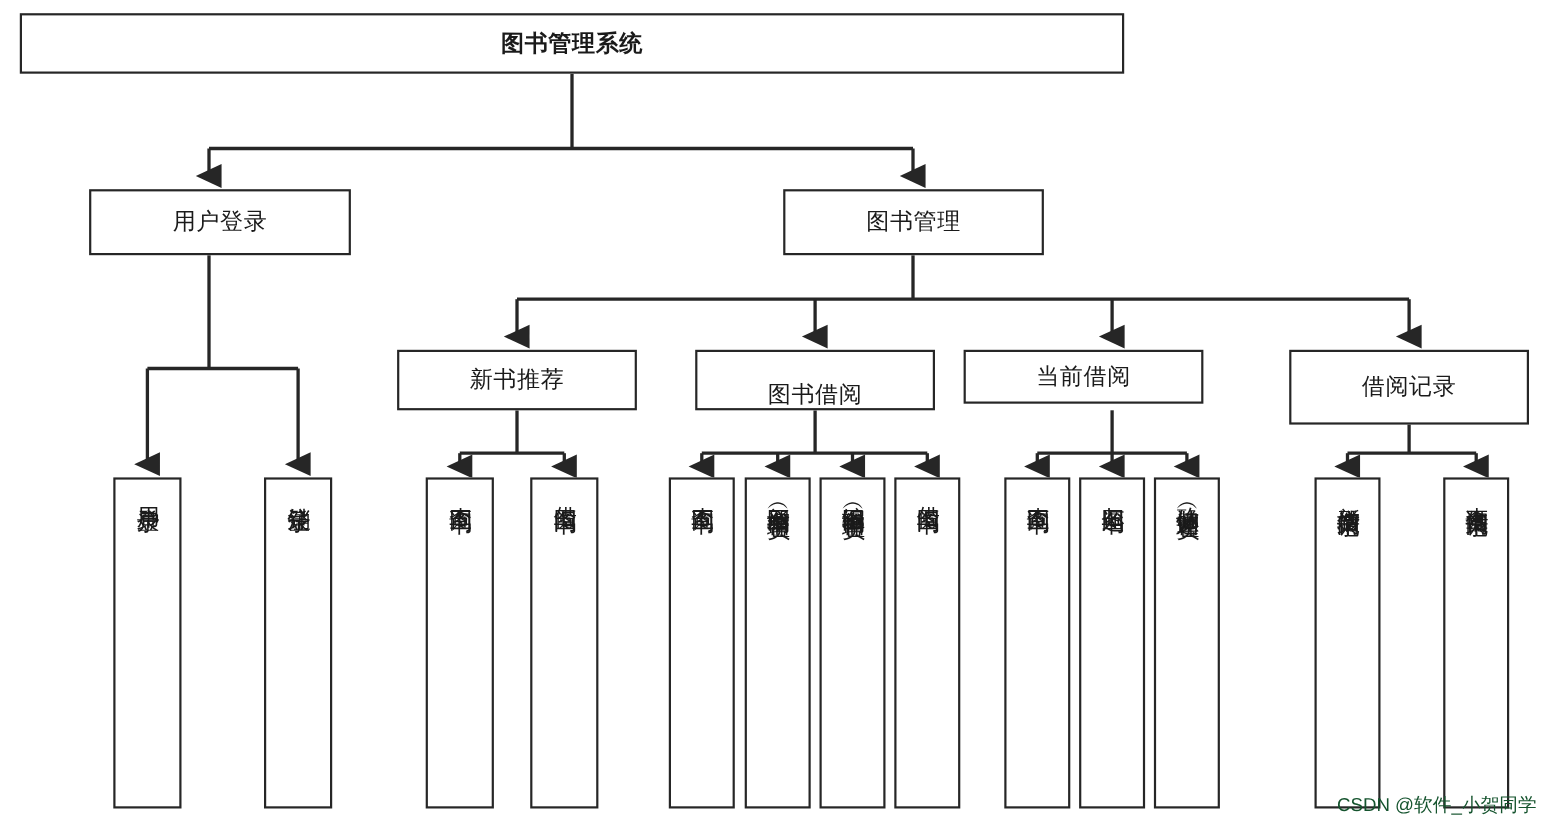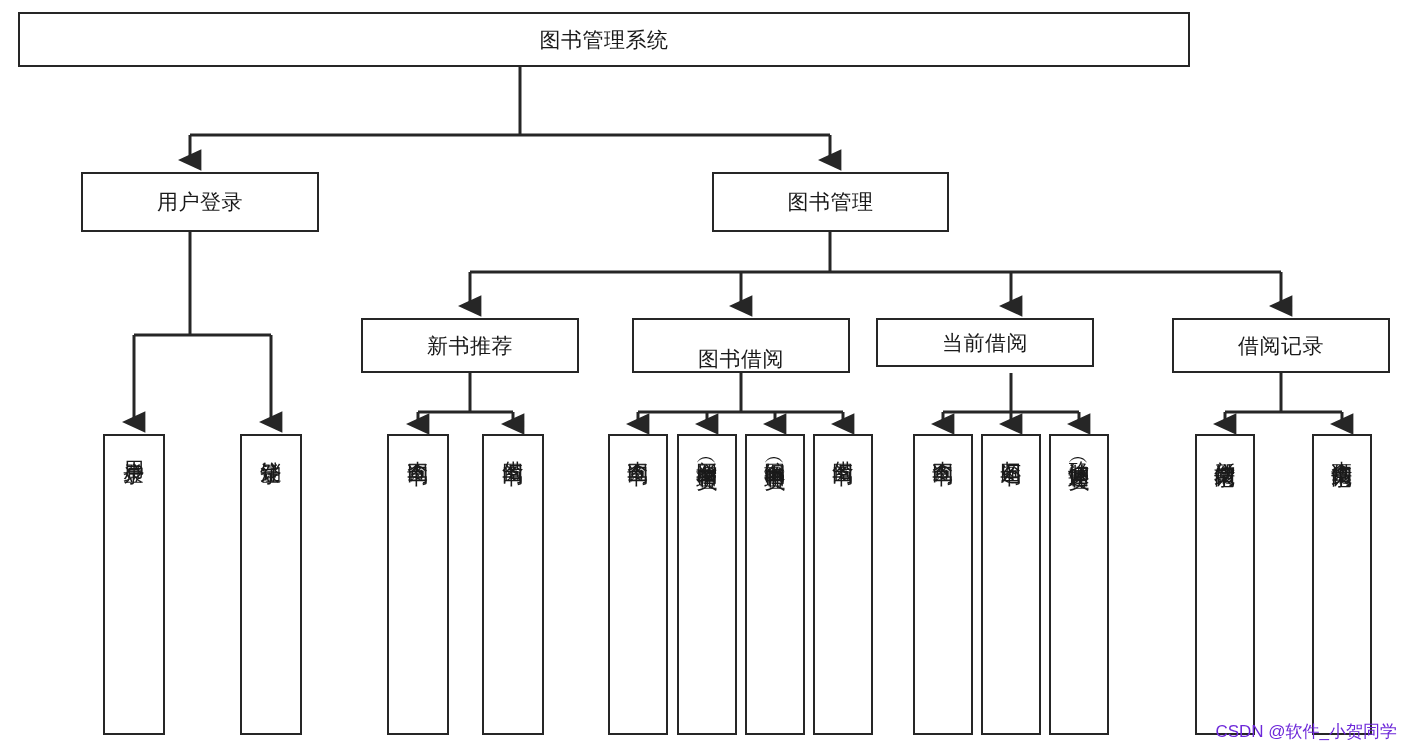--- a/index.html
+++ b/index.html
@@ -51,21 +51,21 @@
     font-size: 21px;
     line-height: 1.32;
     letter-spacing: 1.5px;
     white-space: nowrap;
   }
   #watermark {
     position: absolute;
     right: 8px;
     bottom: 4px;
     font-size: 17px;
-    color: #6d28d9;
+    color: #14532d;
     white-space: nowrap;
     user-select: none;
   }
 </style>
 </head>
 <body>
 
 <div id="diagram-root">
 
   <svg class="connectors" viewBox="0 0 1405 747">
@@ -114,41 +114,41 @@
       <path d="M1011,412 L1011,424" marker-end="url(#arrowhead)"></path>
       <path d="M1079,412 L1079,424" marker-end="url(#arrowhead)"></path>
 
       <path d="M1281,373 L1281,412"></path>
       <path d="M1225,412 L1342,412"></path>
       <path d="M1225,412 L1225,424" marker-end="url(#arrowhead)"></path>
       <path d="M1342,412 L1342,424" marker-end="url(#arrowhead)"></path>
     </g>
   </svg>
 
-  <div class="node" id="node-root" style="left: 18px; top: 12px; width: 1172px; height: 55px;">
+  <div class="node" id="node-root" style="left: 18px; top: 12px; width: 1004px; height: 55px; font-weight: bold;">
     <span class="label">图书管理系统</span>
   </div>
 
   <div class="node" id="node-l2-0" style="left: 81px; top: 172px; width: 238px; height: 60px;">
     <span class="label">用户登录</span>
   </div>
   <div class="node" id="node-l2-1" style="left: 712px; top: 172px; width: 237px; height: 60px;">
     <span class="label">图书管理</span>
   </div>
 
   <div class="node" id="node-l3-0" style="left: 361px; top: 318px; width: 218px; height: 55px; align-items: center;">
     <span class="label">新书推荐</span>
   </div>
   <div class="node" id="node-l3-1" style="left: 632px; top: 318px; width: 218px; height: 55px; align-items: flex-end;">
     <span class="label">图书借阅</span>
   </div>
   <div class="node" id="node-l3-2" style="left: 876px; top: 318px; width: 218px; height: 49px;">
     <span class="label">当前借阅</span>
   </div>
-  <div class="node" id="node-l3-3" style="left: 1172px; top: 318px; width: 218px; height: 55px;">
+  <div class="node" id="node-l3-3" style="left: 1172px; top: 318px; width: 218px; height: 68px;">
     <span class="label">借阅记录</span>
   </div>
 
   <div class="node vertical" id="node-leaf-0" style="left: 103px; top: 434px; width: 62px; height: 301px;">
     <span class="label">用户登录</span>
   </div>
   <div class="node vertical" id="node-leaf-1" style="left: 240px; top: 434px; width: 62px; height: 301px;">
     <span class="label">注销登录</span>
   </div>
   <div class="node vertical" id="node-leaf-2" style="left: 387px; top: 434px; width: 62px; height: 301px;">

